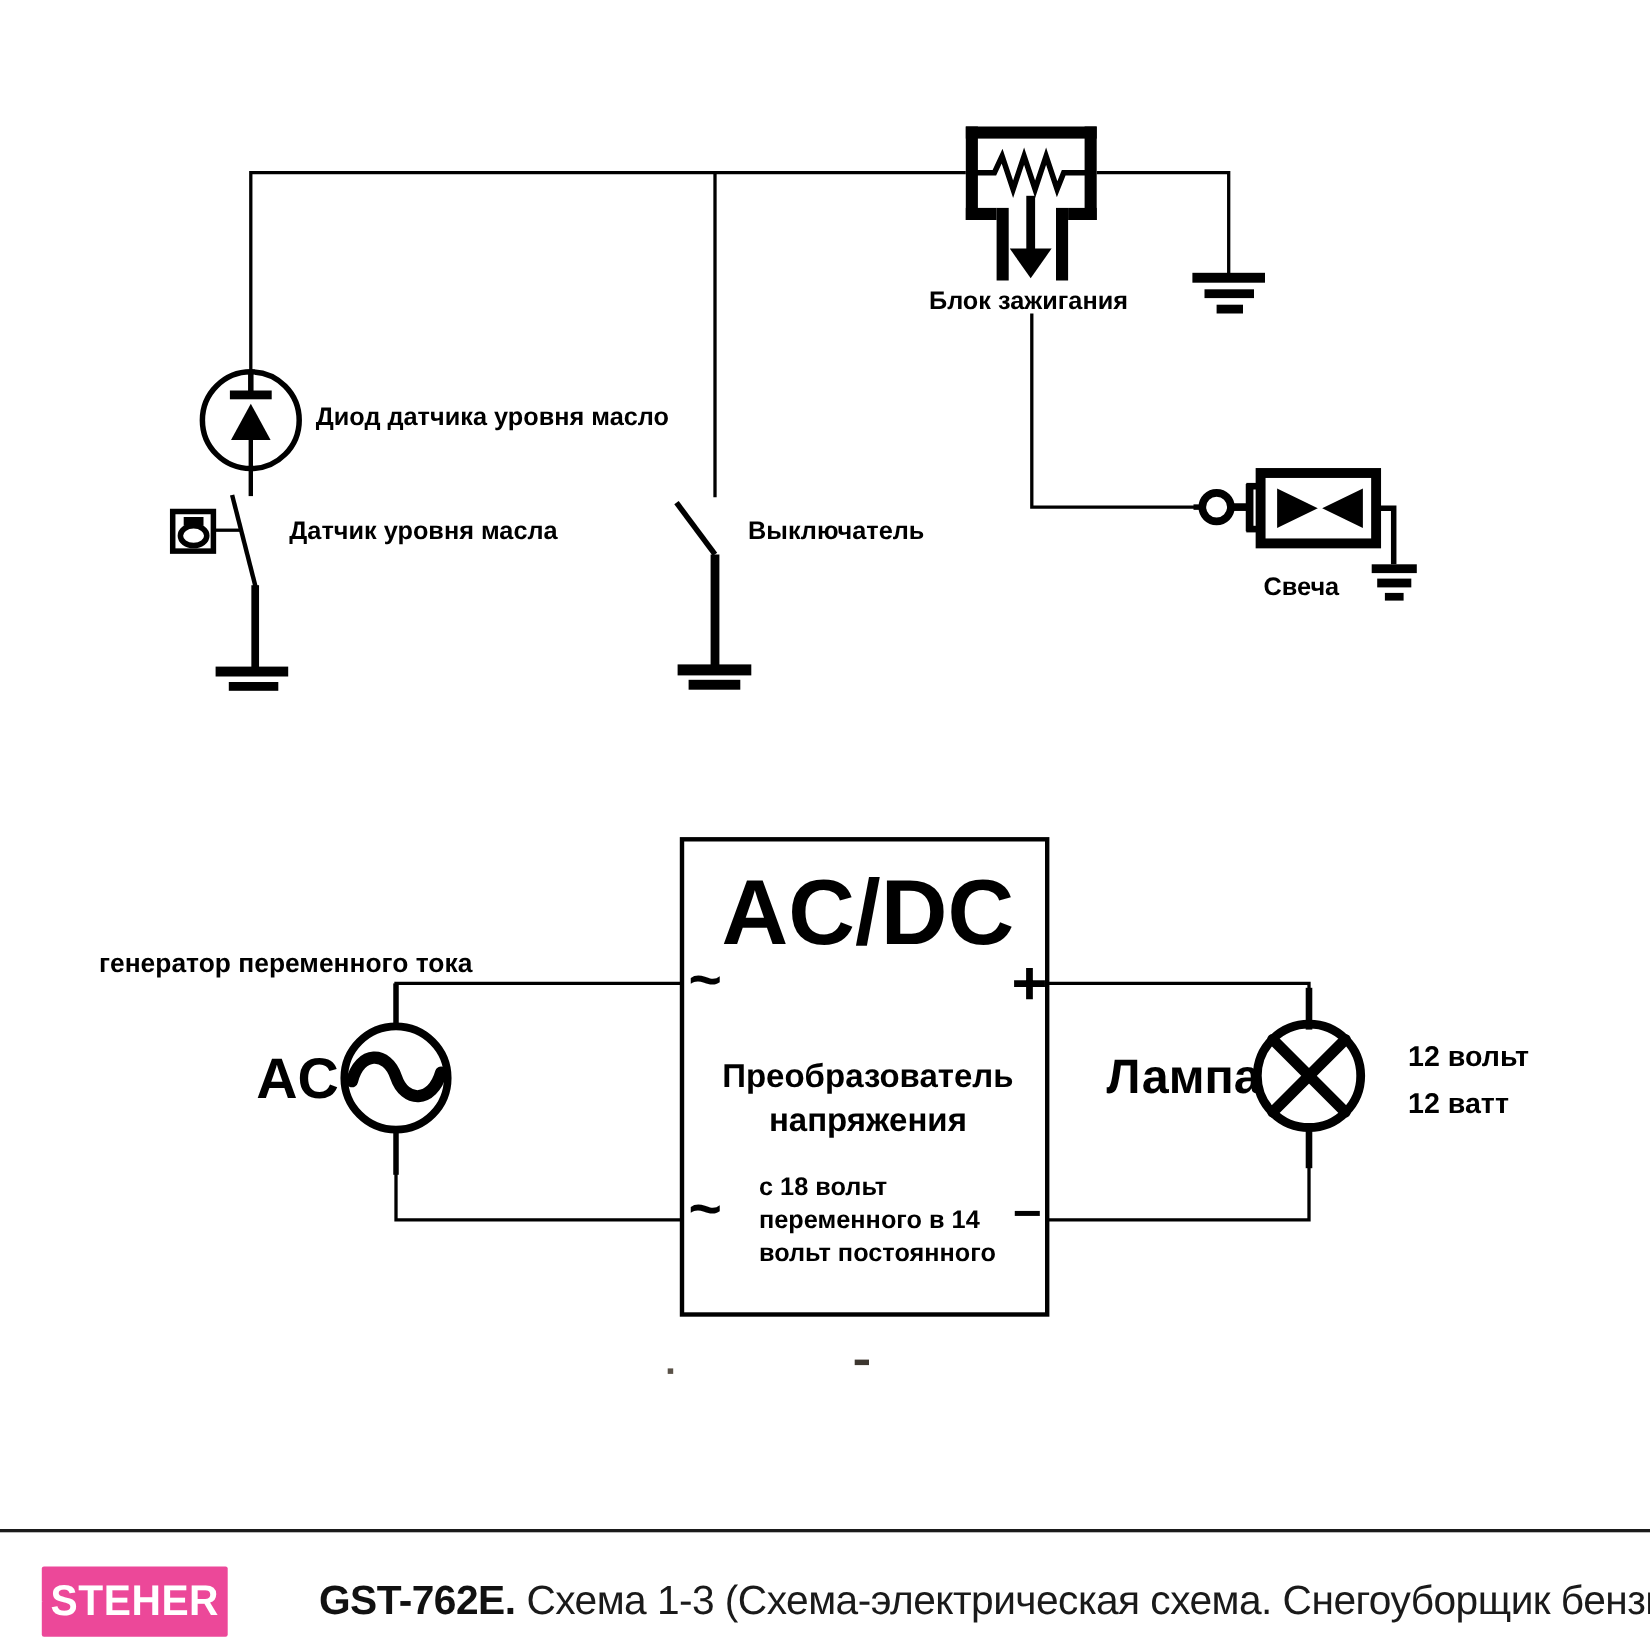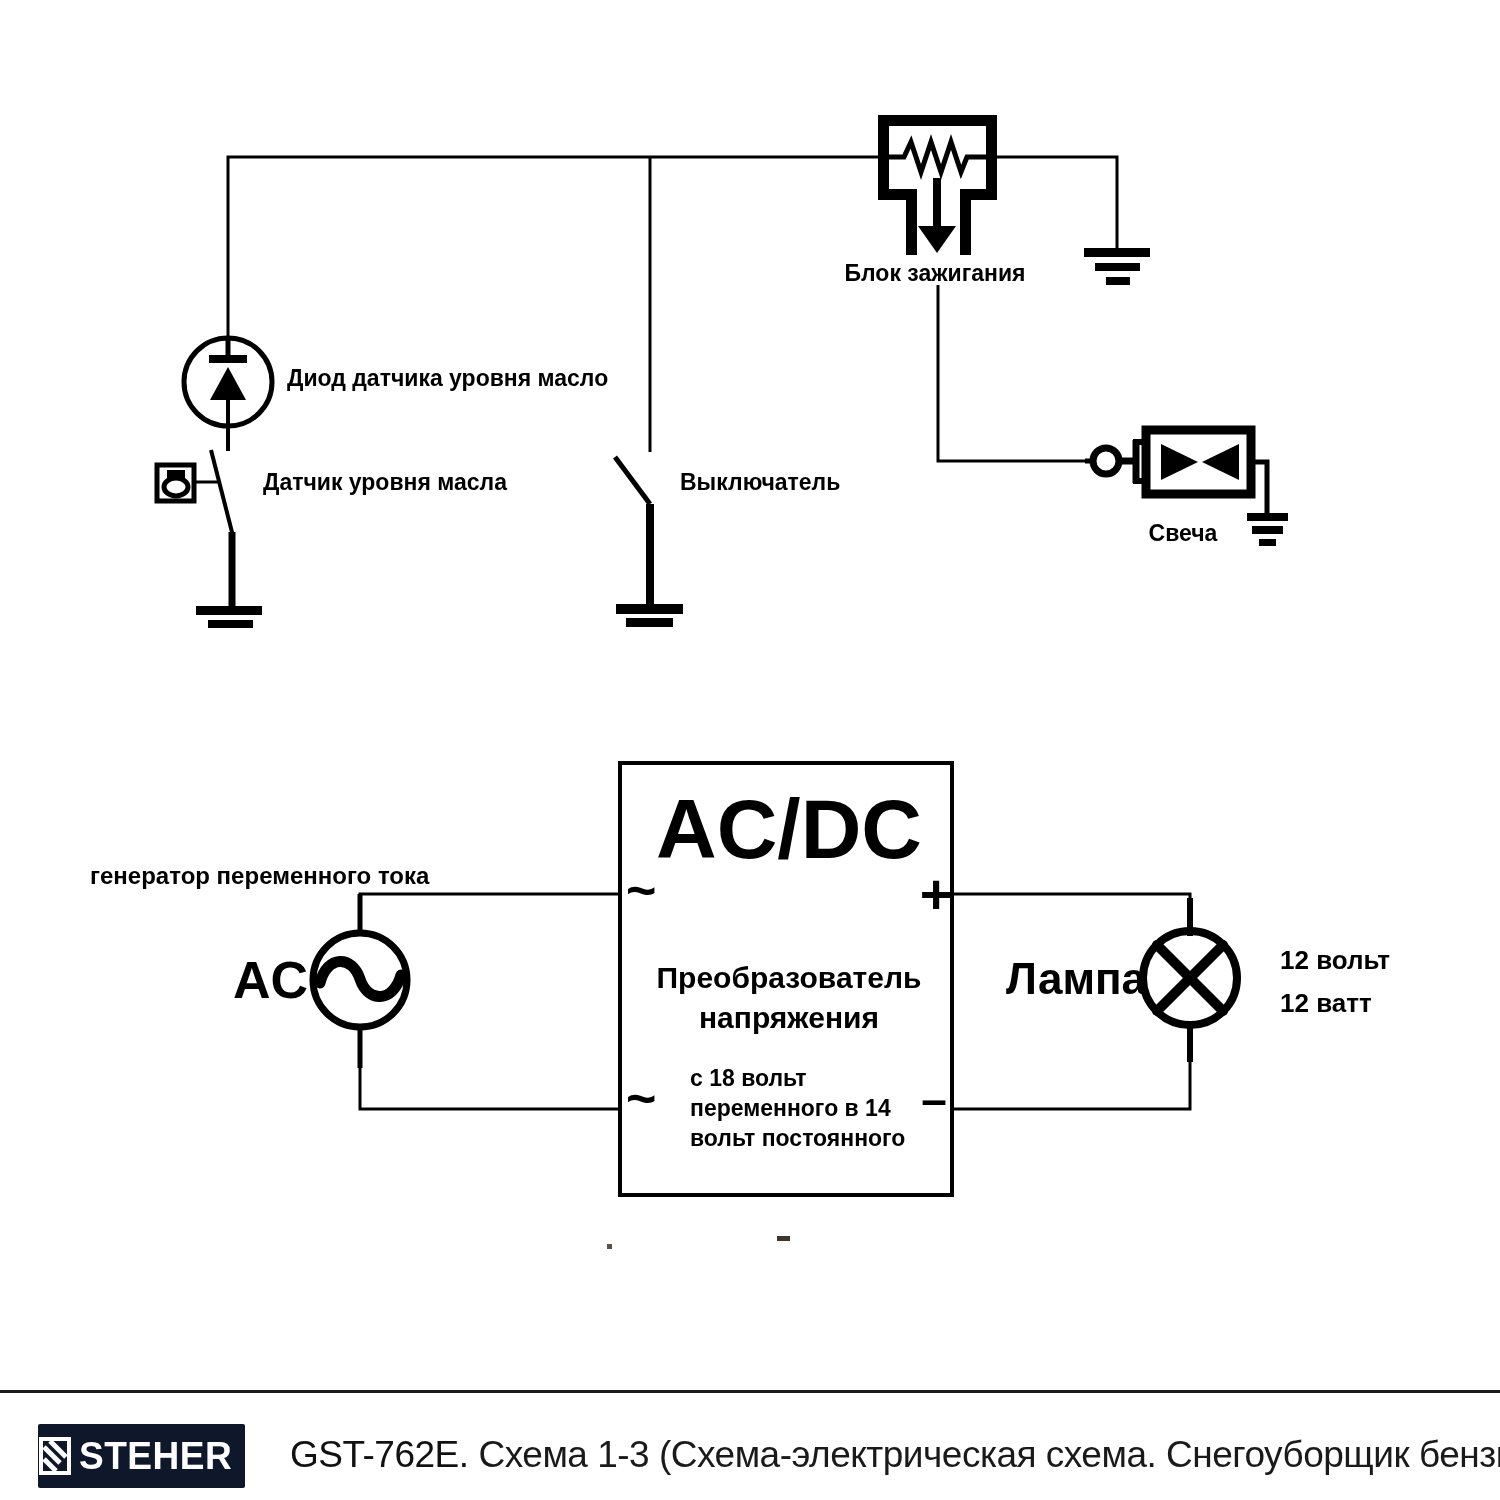--- a/index.html
+++ b/index.html
@@ -12,27 +12,27 @@
   .lbl-lamp{font-size:44px;font-weight:bold;}
   .lbl-ac{font-size:52px;font-weight:bold;}
   .ttl{font-size:84px;font-weight:bold;}
   .nm{font-size:30px;font-weight:bold;}
   .spec{font-size:23px;font-weight:bold;}
   .term-tilde{font-size:52px;font-weight:bold;}
   .term-plus{font-size:56px;font-weight:bold;}
   .term-minus{font-size:46px;font-weight:bold;}
   .lbl-v{font-size:26px;font-weight:bold;}
   .divider{position:absolute;left:0;top:1370px;width:1500px;height:3px;background:#1b1b1b;}
-  .logo{position:absolute;left:38px;top:1404px;width:207px;height:64px;background:#0f172a;
-        border-radius:2px;display:flex;align-items:center;gap:7px;}
+  .logo{position:absolute;left:38px;top:1404px;width:169px;height:64px;background:#ec4899;
+        border-radius:2px;display:flex;align-items:center;justify-content:center;gap:7px;}
   .logo-text{color:#ffffff;font-weight:bold;font-size:39px;letter-spacing:0.5px;
              transform:scaleX(0.95);transform-origin:left center;}
   .footer-title{position:absolute;left:290px;top:1414px;width:1200px;font-size:37px;
                 color:#111;white-space:nowrap;letter-spacing:-0.5px;}
-  .footer-title .model{font-weight:normal;margin-right:10px;}
+  .footer-title .model{font-weight:bold;margin-right:10px;}
   .footer-title .desc{font-weight:normal;color:#1a1a1a;}
 </style>
 </head>
 <body>
 
 <div class="canvas">
 
   <svg class="schematic" width="1500" height="1372" viewBox="0 0 1500 1372">
 
     <path d="M228 322 L228 137 L878 137" stroke="#000" stroke-width="3" fill="none"></path>

